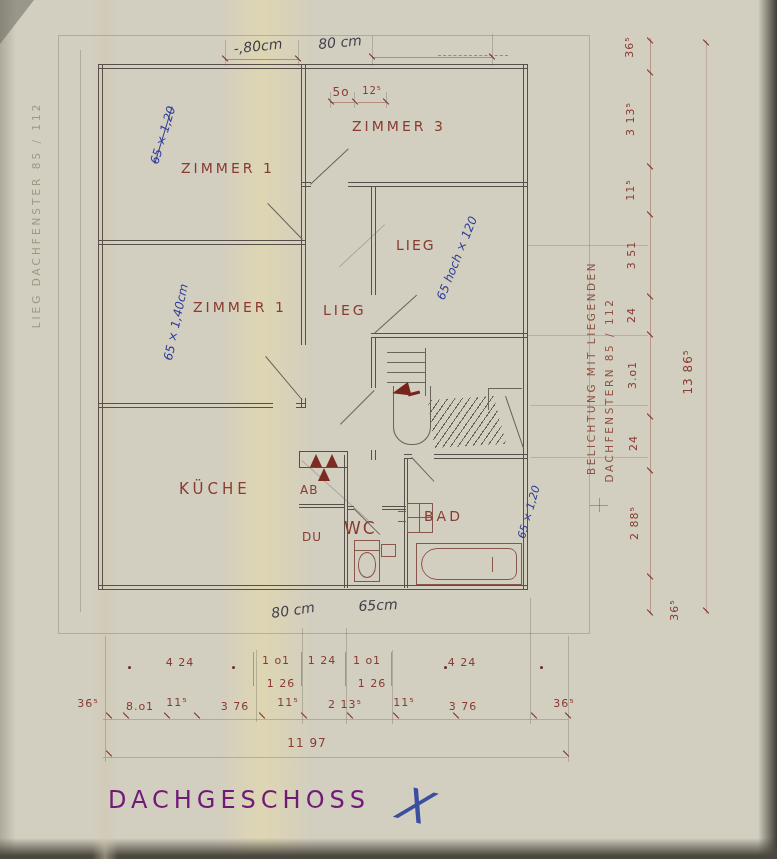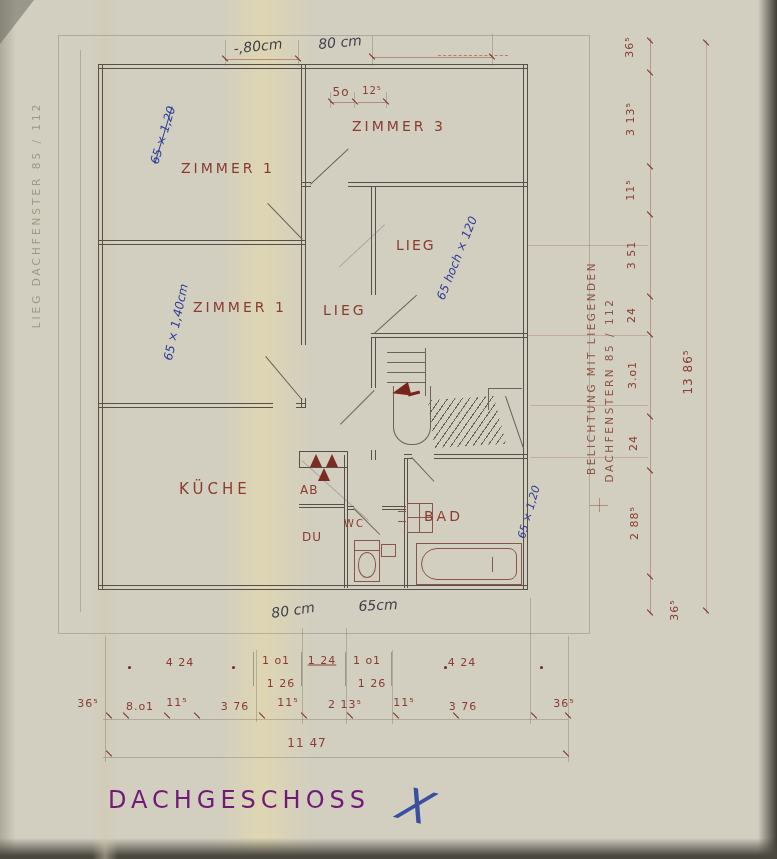--- a/index.html
+++ b/index.html
@@ -119,21 +119,21 @@
   <div class="abs" style="left:492px;top:557px;width:1px;height:15px;background:#8a564b;"></div>
 
   <div class="room" style="left:352px;top:118px;">ZIMMER 3</div>
   <div class="room" style="left:181px;top:160px;">ZIMMER 1</div>
   <div class="room" style="left:193px;top:299px;">ZIMMER 1</div>
   <div class="room" style="left:396px;top:237px;letter-spacing:2px;">LIEG</div>
   <div class="room" style="left:323px;top:302px;">LIEG</div>
   <div class="room" style="left:179px;top:480px;font-size:15px;letter-spacing:4px;">KÜCHE</div>
   <div class="room" style="left:300px;top:483px;font-size:12px;letter-spacing:1px;">AB</div>
   <div class="room" style="left:302px;top:530px;font-size:12px;letter-spacing:1px;">DU</div>
-  <div class="room" style="left:344px;top:518px;font-size:10px;letter-spacing:2px;">WC</div>
+  <div class="room" style="left:344px;top:518px;font-size:17px;letter-spacing:2px;">WC</div>
   <div class="room" style="left:424px;top:508px;">BAD</div>
 
   <div class="fl" style="left:225px;top:40px;width:1px;height:26px;"></div>
   <div class="fl" style="left:298px;top:40px;width:1px;height:26px;"></div>
   <div class="fl" style="left:372px;top:36px;width:1px;height:30px;"></div>
   <div class="fl" style="left:492px;top:34px;width:1px;height:32px;"></div>
   <div class="rl" style="left:225px;top:59px;width:73px;height:1px;"></div>
   <div class="rl" style="left:372px;top:57px;width:120px;height:1px;"></div>
   <div class="tk" style="left:221px;top:58px;"></div>
   <div class="tk" style="left:294px;top:58px;"></div>
@@ -204,21 +204,21 @@
   <div class="fl" style="left:392px;top:650px;width:1px;height:74px;"></div>
   <div class="fl" style="left:530px;top:598px;width:1px;height:126px;"></div>
   <div class="fl" style="left:568px;top:636px;width:1px;height:126px;"></div>
 
   <div class="fl" style="left:253px;top:652px;width:1px;height:34px;background:rgba(100,95,85,0.5);"></div>
   <div class="fl" style="left:301px;top:652px;width:1px;height:34px;background:rgba(100,95,85,0.5);"></div>
   <div class="fl" style="left:345px;top:652px;width:1px;height:34px;background:rgba(100,95,85,0.5);"></div>
   <div class="fl" style="left:391px;top:652px;width:1px;height:34px;background:rgba(100,95,85,0.5);"></div>
   <div class="dimh" style="left:180px;top:662px;">4 24</div>
   <div class="dimh" style="left:276px;top:660px;">1 o1</div>
-  <div class="dimh" style="left:322px;top:660px;text-decoration:underline;">1 24</div>
+  <div class="dimh" style="left:322px;top:660px;">1 24</div>
   <div class="dimh" style="left:367px;top:660px;">1 o1</div>
   <div class="dimh" style="left:462px;top:662px;">4 24</div>
   <div class="dimh" style="left:281px;top:683px;">1 26</div>
   <div class="dimh" style="left:372px;top:683px;">1 26</div>
   <div class="dot" style="left:128px;top:666px;"></div>
   <div class="dot" style="left:232px;top:666px;"></div>
   <div class="dot" style="left:444px;top:666px;"></div>
   <div class="dot" style="left:540px;top:666px;"></div>
 
   <div class="fl" style="left:103px;top:719px;width:465px;height:1px;"></div>
@@ -239,18 +239,18 @@
   <div class="tk" style="left:300px;top:715px;"></div>
   <div class="tk" style="left:346px;top:715px;"></div>
   <div class="tk" style="left:392px;top:715px;"></div>
   <div class="tk" style="left:452px;top:715px;"></div>
   <div class="tk" style="left:530px;top:715px;"></div>
   <div class="tk" style="left:564px;top:715px;"></div>
 
   <div class="fl" style="left:103px;top:757px;width:464px;height:1px;"></div>
   <div class="tk" style="left:105px;top:753px;"></div>
   <div class="tk" style="left:562px;top:753px;"></div>
-  <div class="dimh" style="left:307px;top:743px;font-size:12px;">11 47</div>
+  <div class="dimh" style="left:307px;top:743px;font-size:12px;">11 97</div>
 
   <div class="title" style="left:108px;top:786px;font-size:24px;letter-spacing:5px;">DACHGESCHOSS</div>
   <div class="hwc" style="left:416px;top:806px;font-size:46px;font-weight:300;color:#3b4fa0;transform:translate(-50%,-50%) rotate(14deg) skewX(-8deg);">X</div>
 
 </div>
 
 </body></html>

